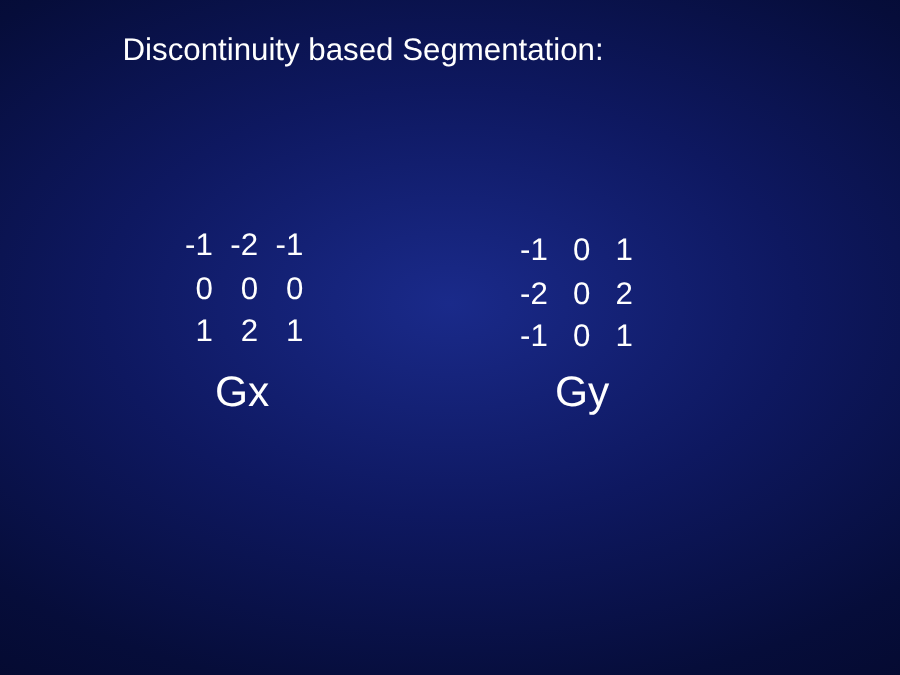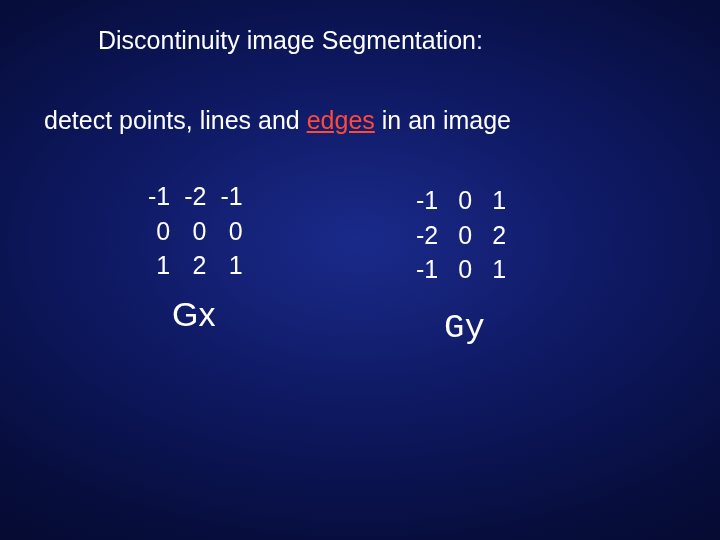--- a/index.html
+++ b/index.html
@@ -64,35 +64,31 @@
   .label {
     position: absolute;
     font-size: 34px;
     color: #ffffff;
   }
   .gx-label {
     top: 295px;
     left: 172px;
   }
   .gy-label {
-    top: 309px;
+    top: 295px;
     left: 444px;
-    font-family: Liberation Mono, monospace;
   }
 </style>
 </head>
 <body>
 
 <div class="slide">
 
-  <div class="title">Discontinuity image Segmentation:</div>
+  <div class="title">Discontinuity based Segmentation:</div>
 
-  <div class="subtitle">
-    <span>detect points, lines and </span><span class="edges">edges</span><span> in an image</span>
-  </div>
 
   <table class="matrix gx-matrix">
     <tbody><tr>
       <td>-1</td>
       <td>-2</td>
       <td>-1</td>
     </tr>
     <tr>
       <td>0</td>
       <td>0</td>

